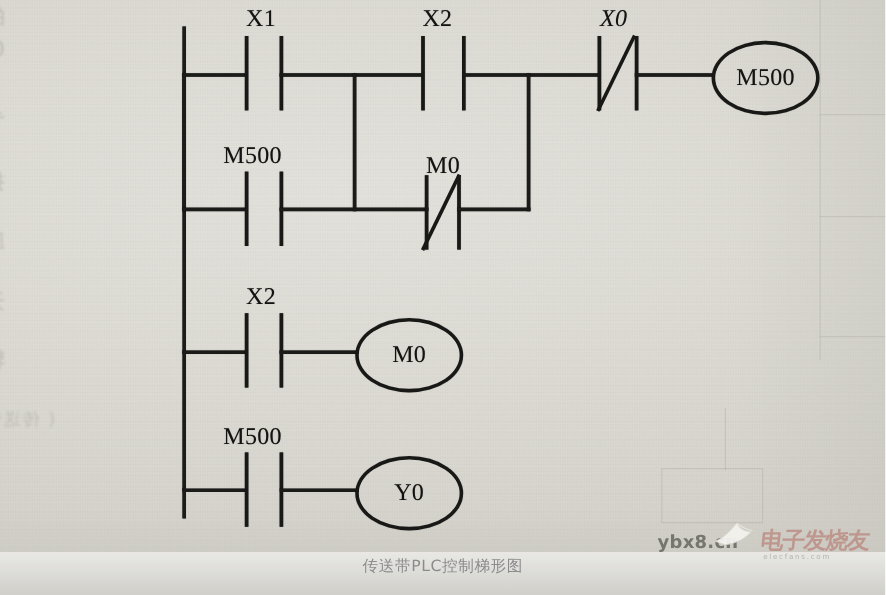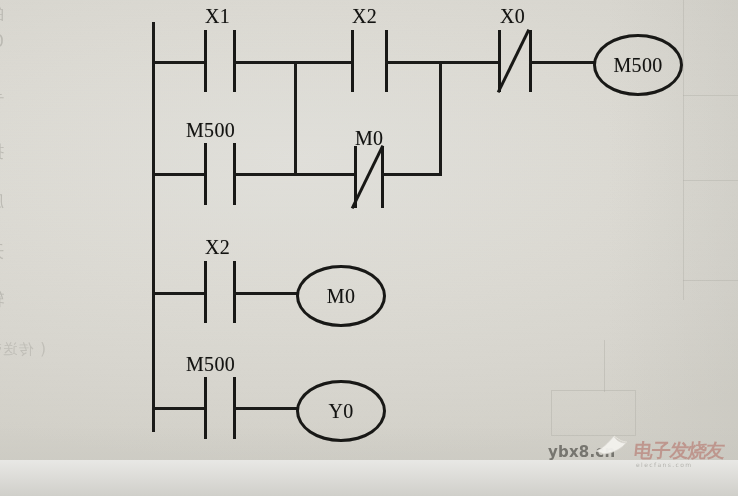--- a/index.html
+++ b/index.html
@@ -264,21 +264,21 @@
 
       <div>
         <div class="devlabel" style="left:352px; top:5px;">X2</div>
         <div class="cbar" style="left:351px; top:30px; height:62px;"></div>
         <div class="cbar" style="left:385px; top:30px; height:62px;"></div>
       </div>
 
       <div class="wire wire-h" style="left:385px; top:61px; width:115px;"></div>
 
       <div>
-        <div class="devlabel" style="left:500px; top:5px;">X0</div>
+        <div class="devlabel" style="left:500px; top:5px;font-style:italic;">X0</div>
         <div class="cbar" style="left:498px; top:30px; height:62px;"></div>
         <div class="cbar" style="left:529px; top:30px; height:62px;"></div>
         <div class="cslash" style="left:512px; top:26px; height:70px; transform:rotate(26deg);"></div>
       </div>
 
       <div class="wire wire-h" style="left:529px; top:61px; width:66px;"></div>
 
       <div class="coil" style="left:593px; top:34px; width:84px; height:56px;">
         <span>M500</span>
       </div>
@@ -345,14 +345,15 @@
   <svg class="wm-swoosh" viewBox="0 0 40 26">
     <path d="M2 20 C8 18, 14 12, 20 5 C22 9, 26 12, 32 12 C28 17, 20 22, 10 23 Z" fill="#f3f2ee" stroke="#d8d6cf" stroke-width="0.8" opacity="0.95"></path>
     <path d="M20 5 C24 8, 28 11, 33 11" fill="none" stroke="#e6e4dd" stroke-width="1"></path>
   </svg>
 
   <div class="wm-brand">
     <div class="wm-brand-cn">电子发烧友</div>
     <div class="wm-brand-en">elecfans.com</div>
   </div>
 
+  <div class="caption">传送带PLC控制梯形图</div>
 
 </div>
 
 </body></html>

